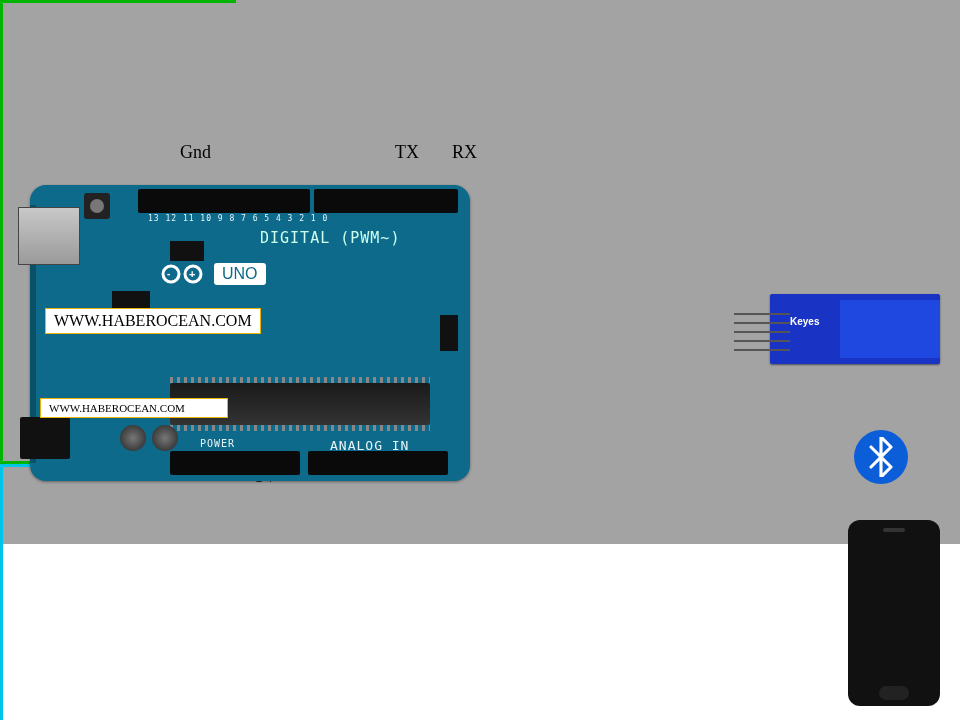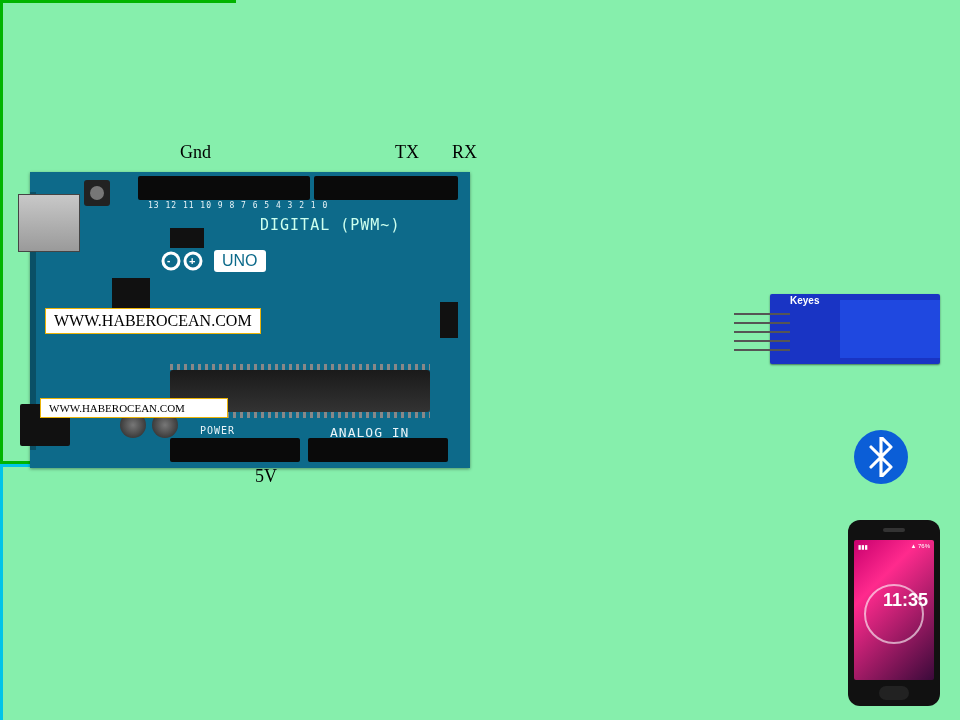--- a/index.html
+++ b/index.html
@@ -1,17 +1,17 @@
 <!DOCTYPE html>
 <html><head>
 <meta charset="utf-8">
 <style>
   html,body{margin:0;padding:0;width:960px;height:720px;background:#fff;font-family:Georgia,serif;overflow:hidden}
-  .stage{position:relative;width:960px;height:720px;background:#86efac}
-  .arduino{position:absolute;left:30px;top:172px;width:440px;height:296px;background:#0d6a8a;border-radius:0;box-shadow:0 1px 3px rgba(0,0,0,.4)}
+  .stage{position:relative;width:960px;height:544px;background:#a3a3a3}
+  .arduino{position:absolute;left:30px;top:185px;width:440px;height:296px;background:#0d6a8a;border-radius:16px;box-shadow:0 1px 3px rgba(0,0,0,.4)}
   .ard-edge{position:absolute;left:0;top:20px;width:6px;height:258px;background:#0a5066}
   .usb{position:absolute;left:-12px;top:22px;width:60px;height:56px;background:linear-gradient(#c8c8c8,#9a9a9a);border:1px solid #444}
   .dcjack{position:absolute;left:-10px;top:232px;width:50px;height:42px;background:#111;border-radius:2px}
   .resetbtn{position:absolute;left:54px;top:8px;width:26px;height:26px;background:#222;border-radius:3px}
   .resetbtn:after{content:"";position:absolute;left:6px;top:6px;width:14px;height:14px;background:#777;border-radius:50%}
   .hdr{position:absolute;height:24px;background:#0a0a0a;border-radius:2px}
   .hdr-top1{left:108px;top:4px;width:172px}
   .hdr-top2{left:284px;top:4px;width:144px}
   .hdr-bot1{left:140px;top:266px;width:130px}
   .hdr-bot2{left:278px;top:266px;width:140px}
@@ -46,21 +46,21 @@
   .grn-h2{left:651px;top:334px;width:122px;height:3px;background:#00b400}
   .cyn-v0{left:444px;top:44px;width:3px;height:130px;background:#00c4e8}
   .cyn-h1{left:444px;top:44px;width:228px;height:3px;background:#00c4e8}
   .cyn-v1{left:669px;top:44px;width:3px;height:286px;background:#00c4e8}
   
   .btmod{position:absolute;left:770px;top:294px;width:170px;height:70px;background:#1934c4;border-radius:2px;box-shadow:0 1px 2px rgba(0,0,0,.5)}
   .btmod .pcb2{position:absolute;right:0;top:6px;width:100px;height:58px;background:#1f48e0}
   .btmod-pins{position:absolute;left:-36px;top:12px;width:40px}
   .btmod-pins .p{height:2px;background:#555;margin:7px 0;width:56px}
   .bt-text{position:absolute;color:#fff;font:8px sans-serif}
-  .bt-title{left:20px;top:1px;font-size:10px;font-weight:bold}
+  .bt-title{left:20px;top:22px;font-size:10px;font-weight:bold}
   .bt-rows{left:14px;top:18px;line-height:10px}
   
   .bticon{position:absolute;left:854px;top:430px;width:54px;height:54px;background:#0b5ed7;border-radius:50%;display:flex;align-items:center;justify-content:center}
   .bticon svg{width:28px;height:40px}
   
   .phone{position:absolute;left:848px;top:520px;width:92px;height:186px;background:#111;border-radius:12px;padding:20px 6px 26px 6px;box-sizing:border-box}
   .phone-screen{width:100%;height:100%;background:linear-gradient(135deg,#c7006e 0%,#ff2a8d 30%,#3a0a3a 100%);border-radius:2px;position:relative;overflow:hidden}
   .phone-time{position:absolute;right:6px;top:50px;color:#fff;font:bold 18px sans-serif}
   .phone-speaker{position:absolute;left:50%;top:8px;width:22px;height:4px;background:#333;border-radius:2px;transform:translateX(-50%)}
   .phone-btn{position:absolute;left:50%;bottom:6px;width:30px;height:14px;background:#222;border-radius:7px;transform:translateX(-50%)}
@@ -136,24 +136,16 @@
   </div>
 
   <div class="bticon">
     <svg viewBox="0 0 20 32">
         <path d="M10 0 L18 8 L10 16 L18 24 L10 32 V0 M2 8 L10 16 M2 24 L10 16" fill="none" stroke="#fff" stroke-width="2.5" stroke-linejoin="round" stroke-linecap="round"></path>
       </svg>
   </div>
 
   <div class="phone">
     <div class="phone-speaker"></div>
-    <div class="phone-screen">
-      <div class="phone-status">
-        <span>▮▮▮</span>
-        <span>▲ 76%</span>
-      </div>
-      <div class="phone-ring"></div>
-      <div class="phone-time">11:35</div>
-    </div>
     <div class="phone-btn"></div>
   </div>
 
 </div>
 
 </body></html>

